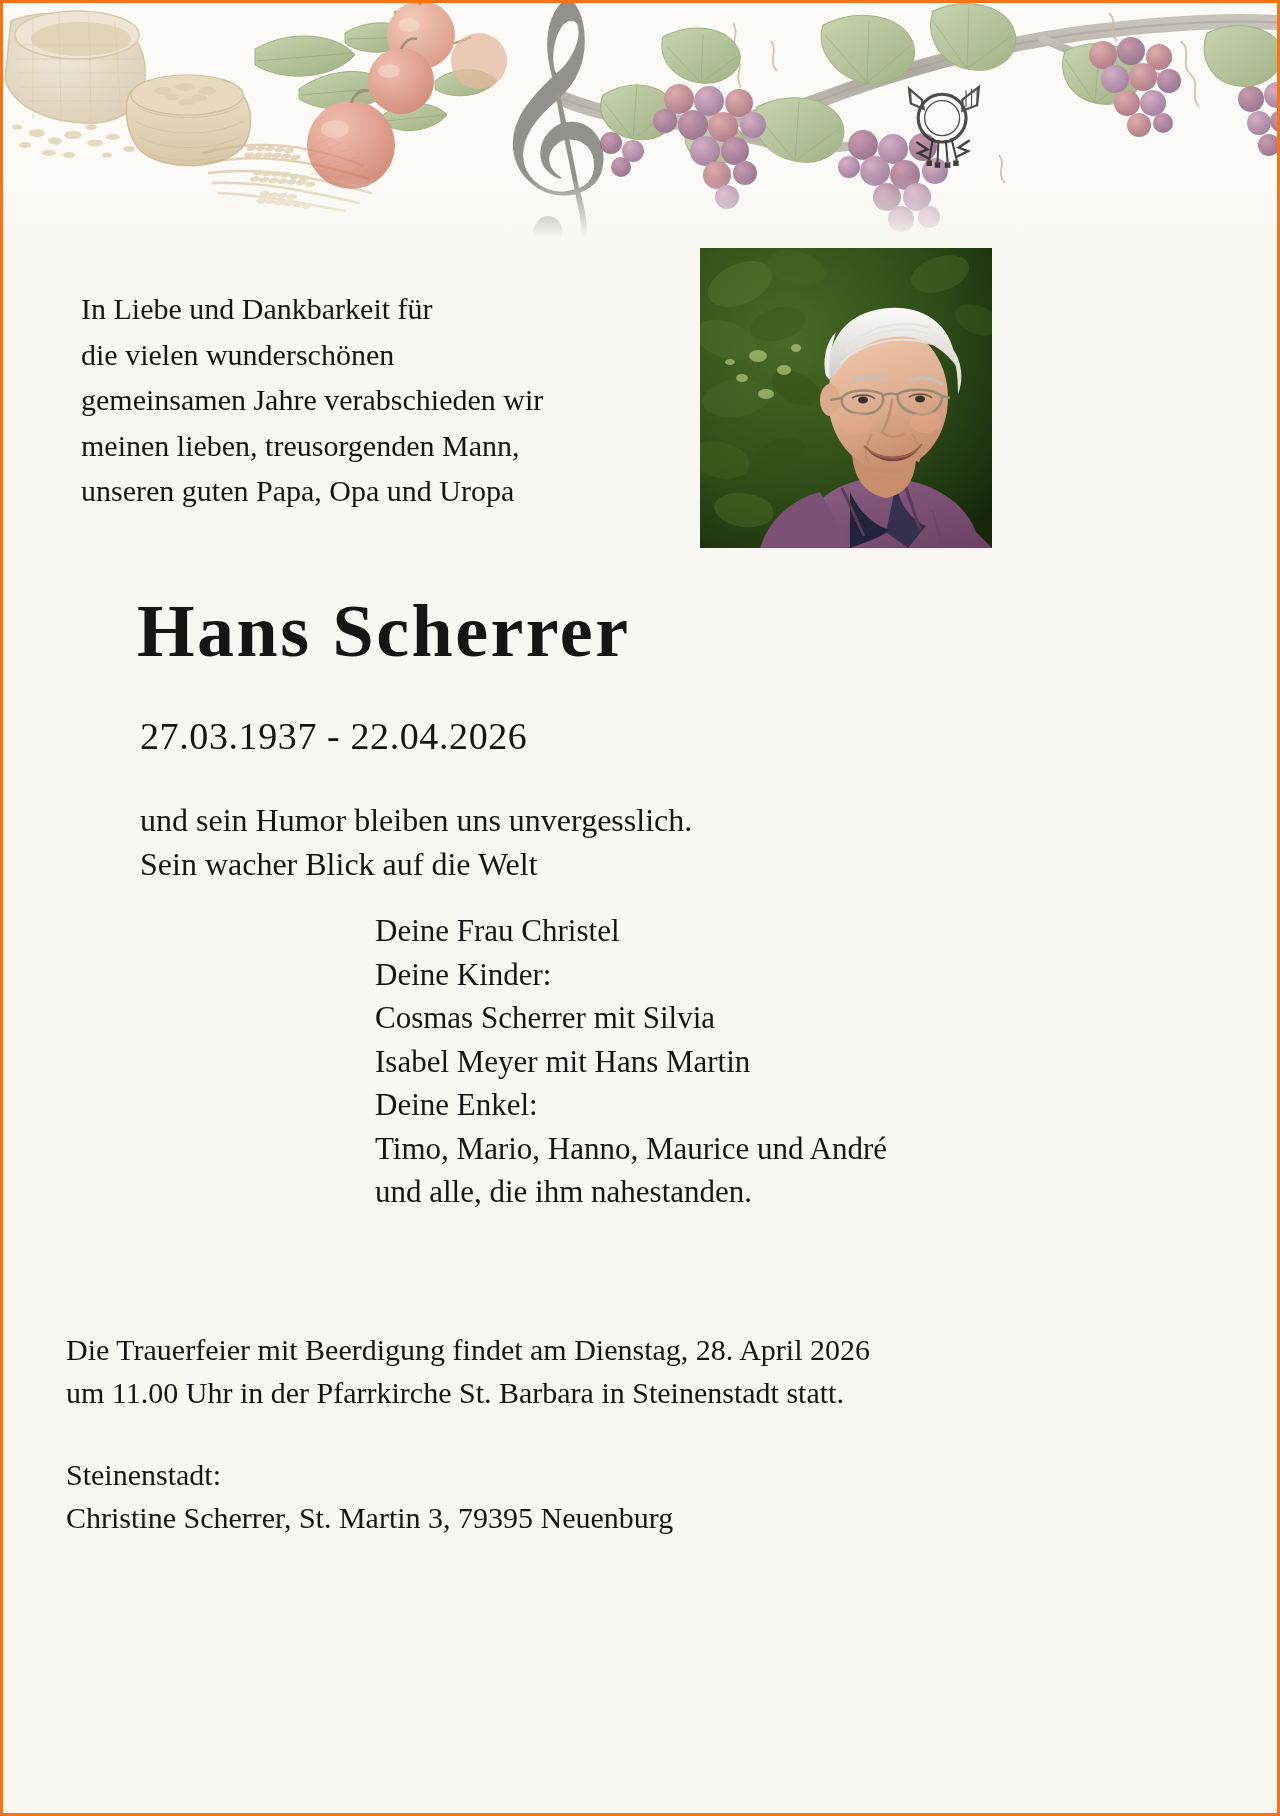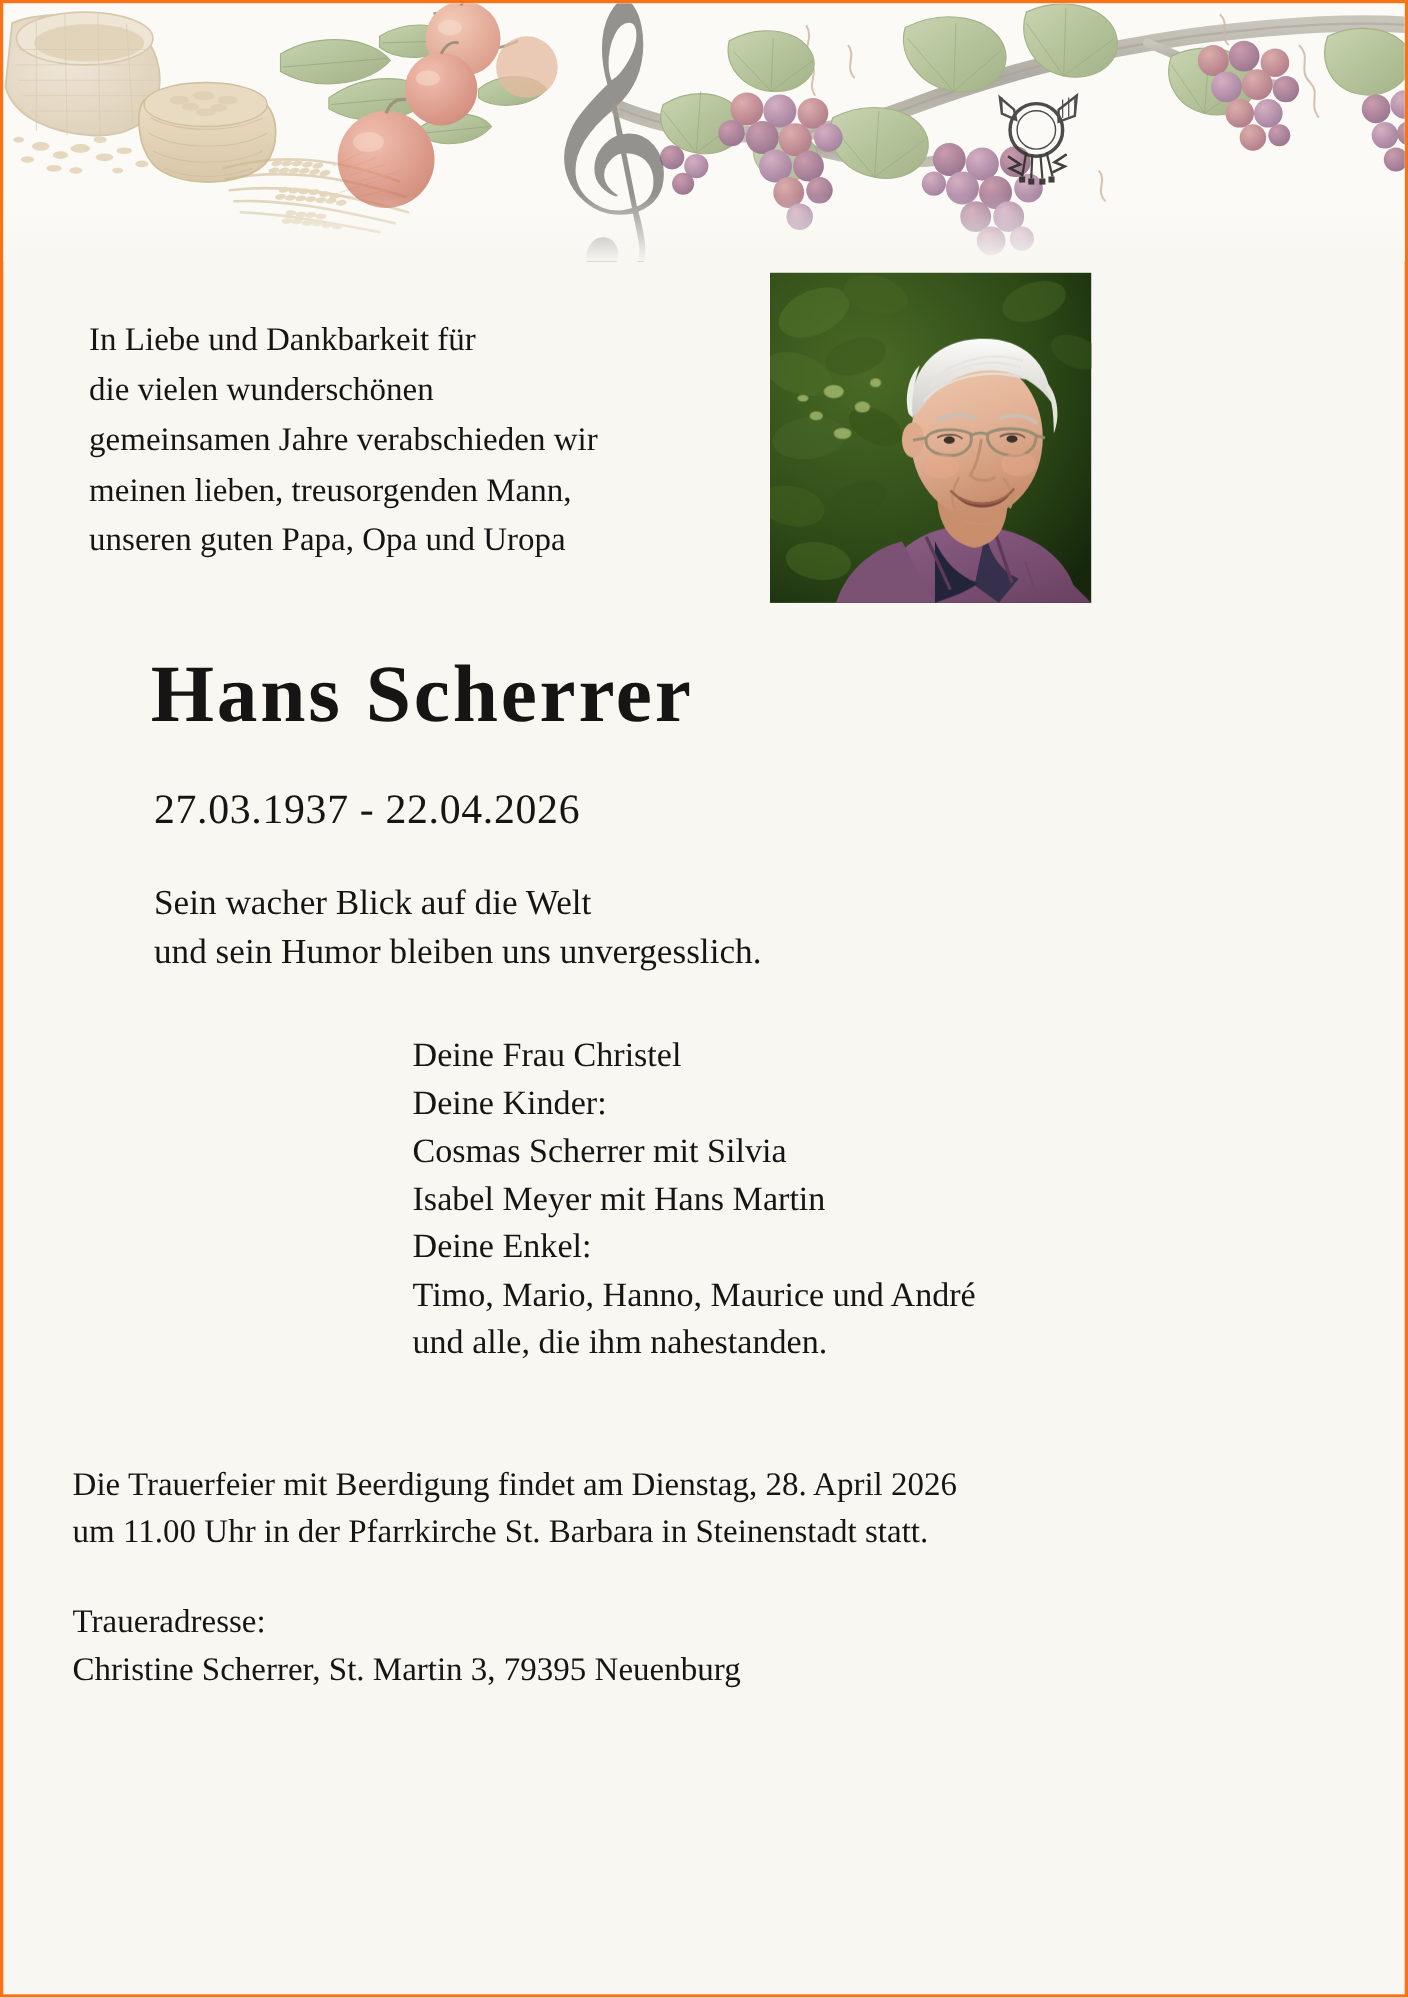--- a/index.html
+++ b/index.html
@@ -84,21 +84,21 @@
     top: 795px;
     font-size: 32px;
     line-height: 44px;
     color: #171513;
   }
   .epitaph .line { white-space: nowrap; }
 
   .family {
     position: absolute;
     left: 372px;
-    top: 934px;
+    top: 906px;
     font-size: 31px;
     line-height: 43.5px;
     color: #171513;
   }
   .family .line { white-space: nowrap; }
 
   .ceremony {
     position: absolute;
     left: 63px;
     top: 1325px;
@@ -571,37 +571,37 @@
     <div class="line">gemeinsamen Jahre verabschieden wir</div>
     <div class="line">meinen lieben, treusorgenden Mann,</div>
     <div class="line">unseren guten Papa, Opa und Uropa</div>
   </div>
 
   <div class="deceased-name">Hans Scherrer</div>
 
   <div class="dates">27.03.1937 - 22.04.2026</div>
 
   <div class="epitaph">
+    <div class="line">und sein Humor bleiben uns unvergesslich.</div>
     <div class="line">Sein wacher Blick auf die Welt</div>
-    <div class="line">und sein Humor bleiben uns unvergesslich.</div>
   </div>
 
   <div class="family">
     <div class="line">Deine Frau Christel</div>
     <div class="line">Deine Kinder:</div>
     <div class="line">Cosmas Scherrer mit Silvia</div>
     <div class="line">Isabel Meyer mit Hans Martin</div>
     <div class="line">Deine Enkel:</div>
     <div class="line">Timo, Mario, Hanno, Maurice und André</div>
     <div class="line">und alle, die ihm nahestanden.</div>
   </div>
 
   <div class="ceremony">
     <div class="line">Die Trauerfeier mit Beerdigung findet am Dienstag, 28. April 2026</div>
     <div class="line">um 11.00 Uhr in der Pfarrkirche St. Barbara in Steinenstadt statt.</div>
   </div>
 
   <div class="mourning-address">
-    <div class="line">Traueradresse:</div>
+    <div class="line">Steinenstadt:</div>
     <div class="line">Christine Scherrer, St. Martin 3, 79395 Neuenburg</div>
   </div>
 
 </div>
 
 </body></html>

